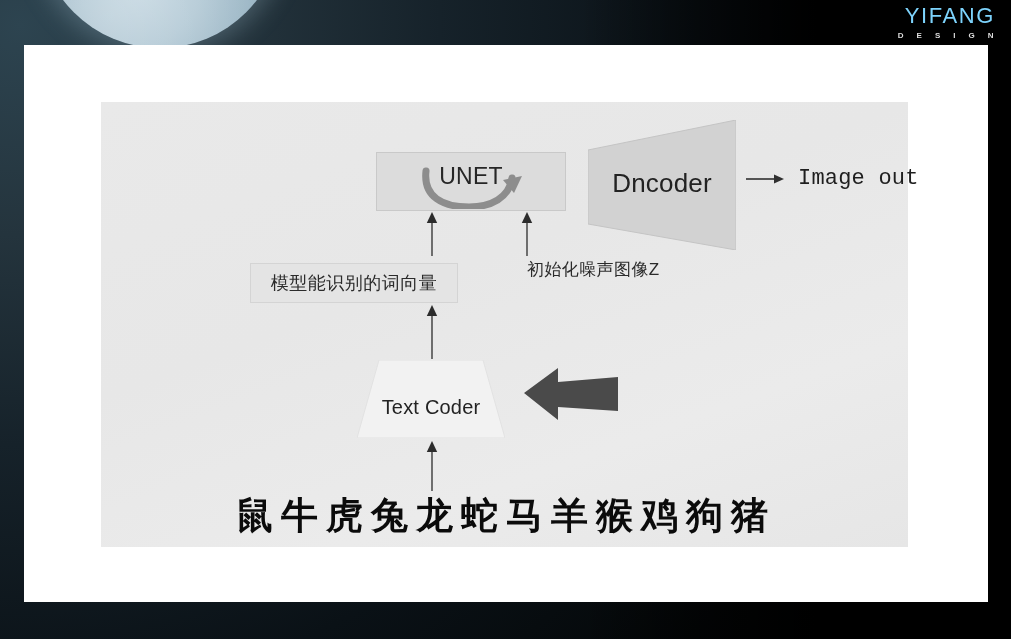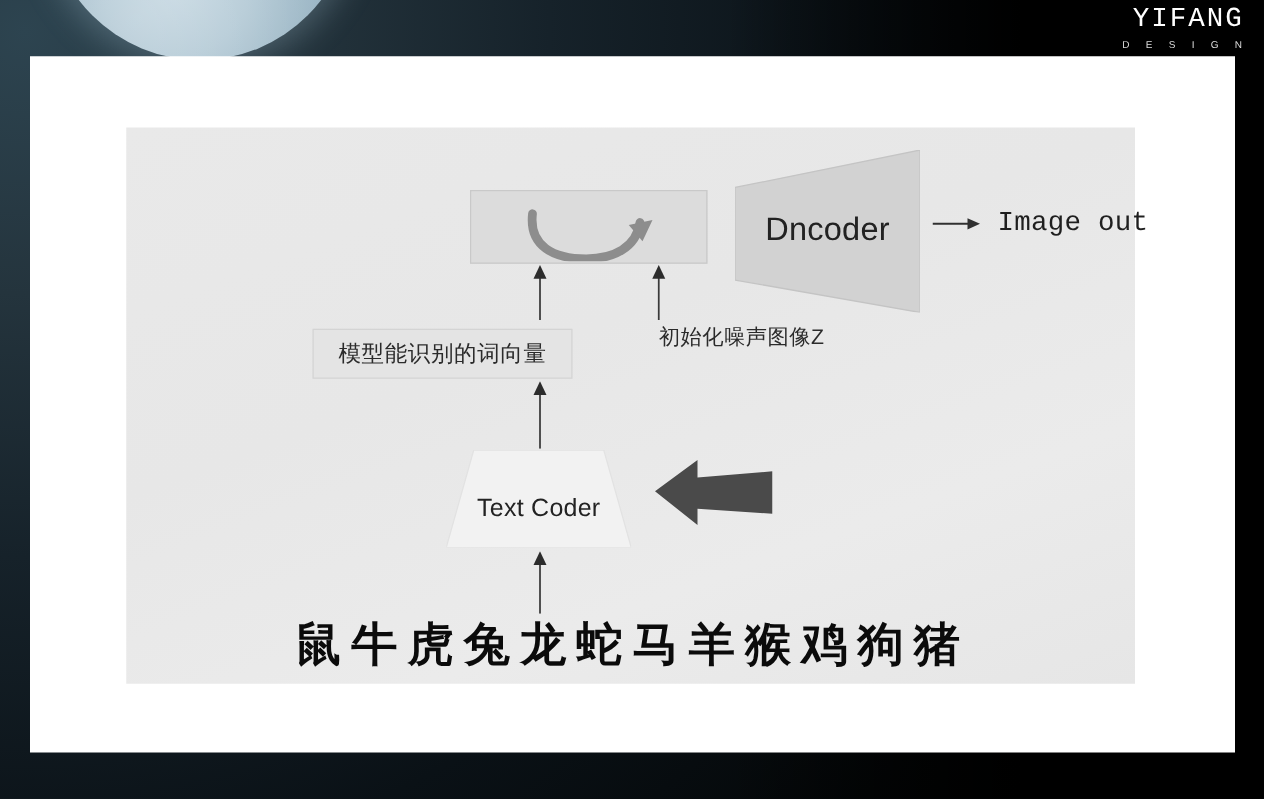--- a/index.html
+++ b/index.html
@@ -63,31 +63,30 @@
   
   .brand {
     position: absolute;
     right: 16px;
     top: 5px;
     text-align: right;
     line-height: 1;
     user-select: none;
   }
   .brand-name {
-    color: #ffffff;
+    color: #7dd3fc;
     font-size: 22px;
     font-weight: 400;
     letter-spacing: 1.6px;
     display: block;
-    font-family: Liberation Mono, monospace;
   }
   .brand-sub {
     color: #dddddd;
     font-size: 8px;
-    font-weight: 400;
+    font-weight: 700;
     letter-spacing: 5.4px;
     display: block;
     margin-top: 5px;
     margin-right: -4px;
   }
 
   
   .card {
     position: absolute;
     left: 24px;
@@ -277,20 +276,21 @@
       <svg class="dncoder" viewBox="0 0 148 130">
         <polygon points="0,30 148,0 148,130 0,104" fill="#d2d2d2" stroke="#c4c4c4" stroke-width="1"></polygon>
       </svg>
       <div class="dncoder-label">Dncoder</div>
 
       <div class="unet-box">
         <svg class="unet-loop" viewBox="0 0 104 42">
           <path d="M7,4 C4,30 24,40 50,40 C72,40 90,31 93,11" fill="none" stroke="#8d8d8d" stroke-width="7" stroke-linecap="round"></path>
           <polygon points="84,13 103,9 95,26" fill="#8d8d8d"></polygon>
         </svg>
+        <div class="unet-label">UNET</div>
       </div>
 
       <div class="imageout-row">
         <svg class="imageout-arrow" viewBox="0 0 38 14">
           <line x1="0" y1="7" x2="29" y2="7" stroke="#303030" stroke-width="1.6"></line>
           <polygon points="28,2.5 38,7 28,11.5" fill="#303030"></polygon>
         </svg>
         <div class="imageout-label">Image out</div>
       </div>
 

